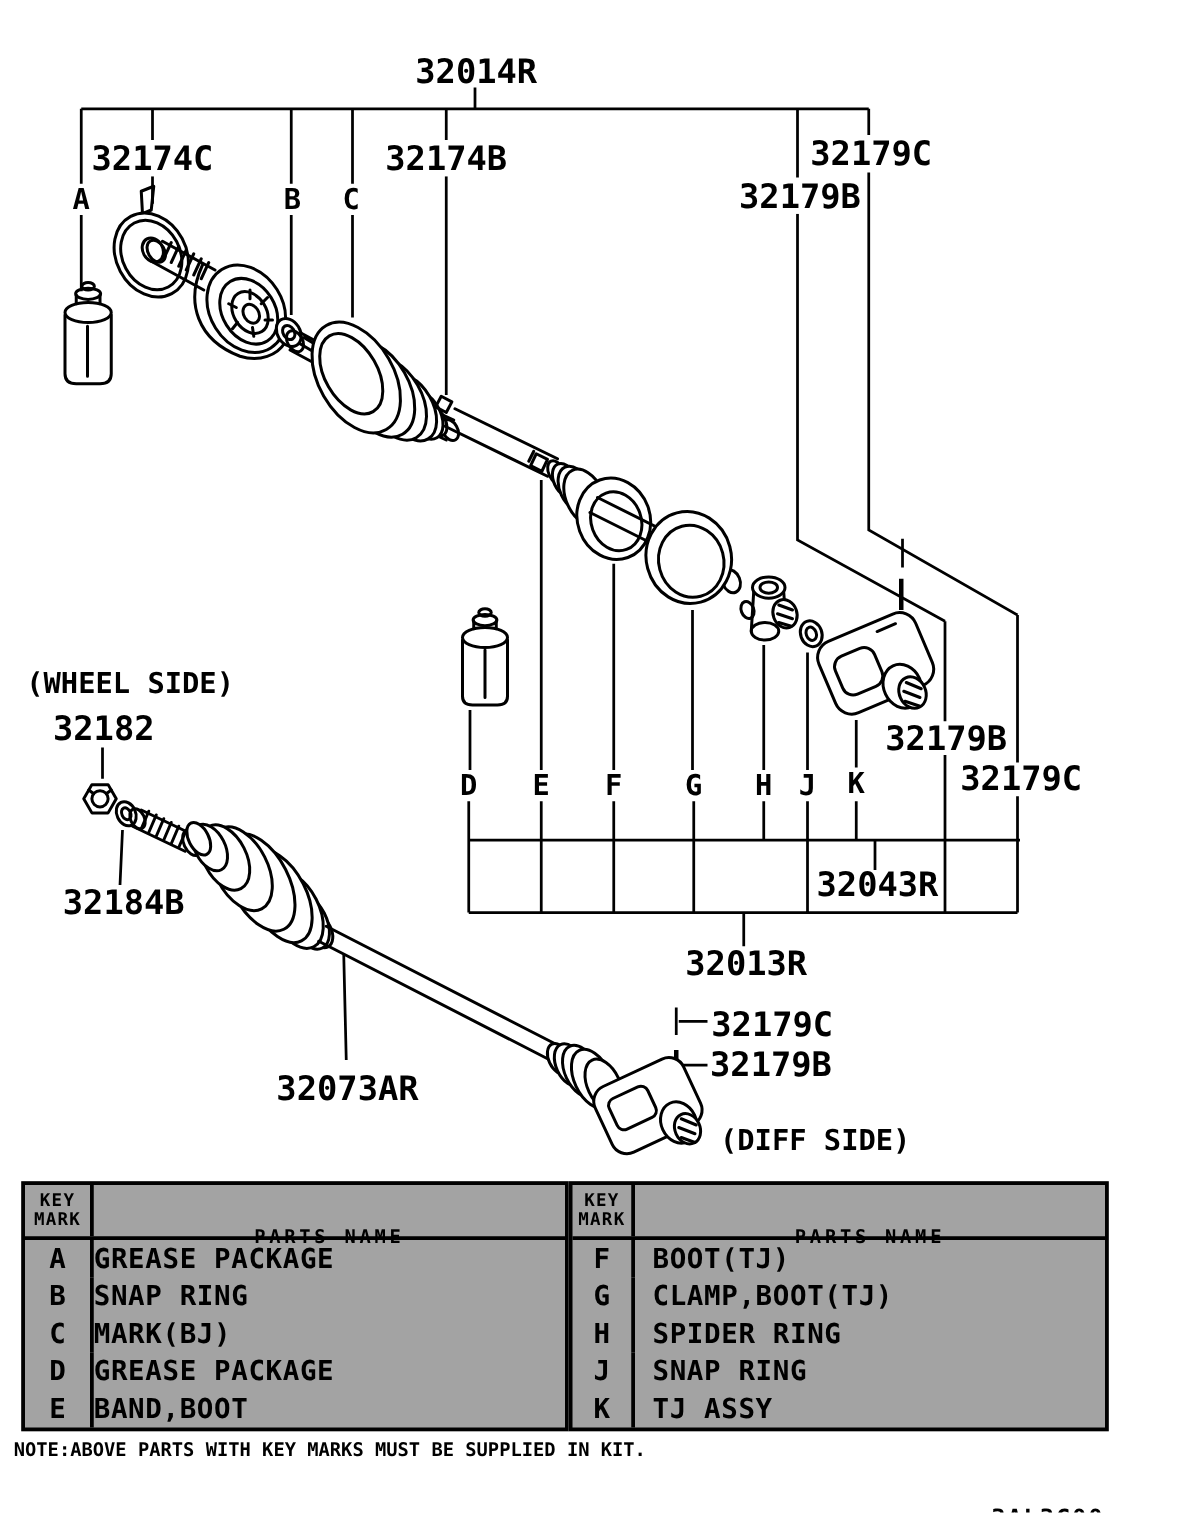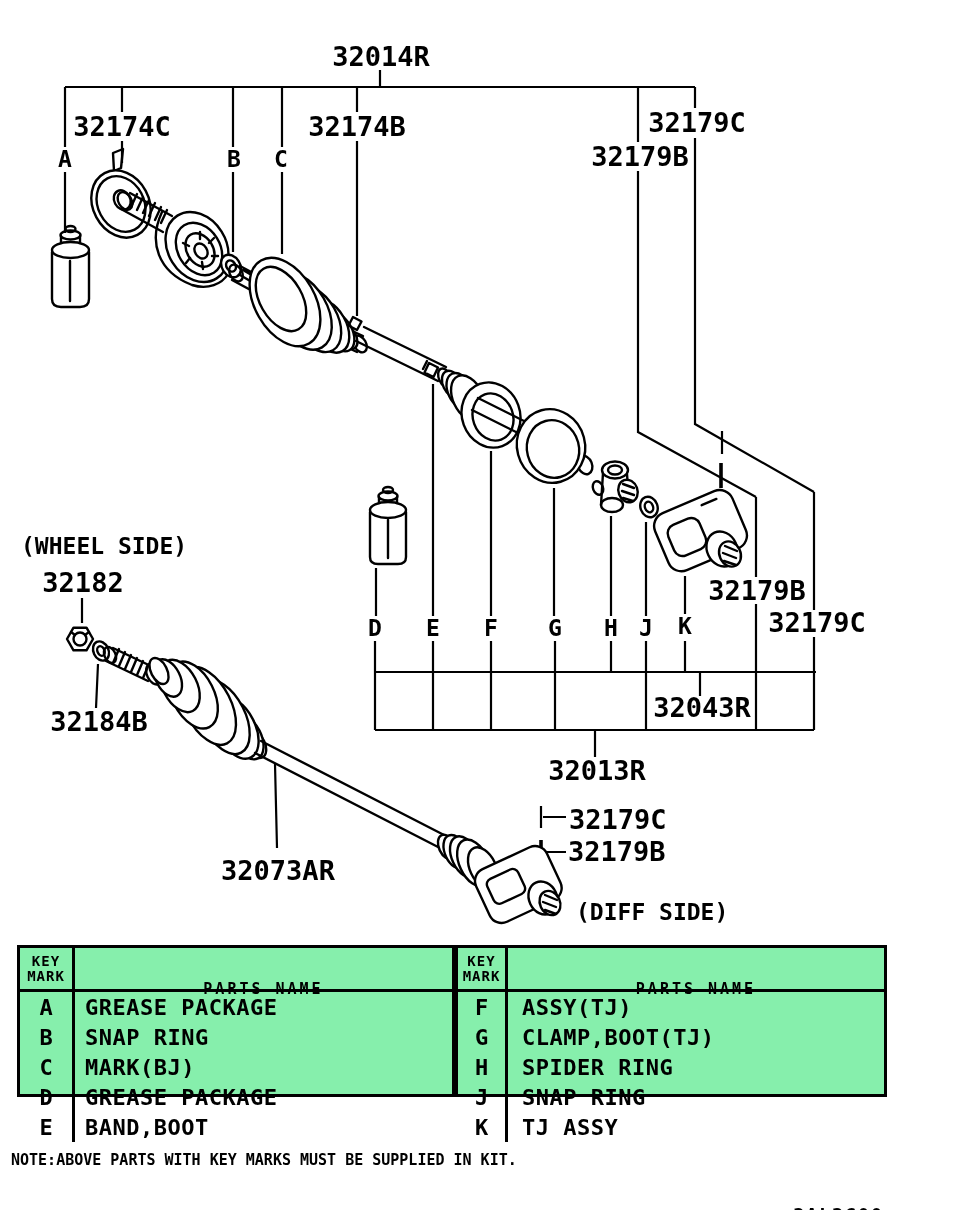--- a/index.html
+++ b/index.html
@@ -7,35 +7,35 @@
        font-family:"DejaVu Sans Mono","Liberation Mono",monospace;color:#000;}
   svg{position:absolute;left:0;top:0;}
   svg .ln{stroke:#000;stroke-width:2.2;fill:none;}
   svg .ln2{stroke:#000;stroke-width:3.6;fill:none;}
   svg .dr{stroke:#000;stroke-width:2.4;fill:none;stroke-linejoin:round;stroke-linecap:round;}
   svg .wh{fill:#fff;}
   svg text{font-family:"DejaVu Sans Mono","Liberation Mono",monospace;font-weight:bold;fill:#000;}
   svg .pn{font-size:27px;}
   svg .kl{font-size:23px;}
   svg .side{font-size:23px;}
-  .tbl{position:absolute;top:945px;height:152px;border:3px solid #000;box-sizing:border-box;background:#86efac;}
+  .tbl{position:absolute;top:945px;height:200px;border:3px solid #000;box-sizing:border-box;background:#a3a3a3;}
   #tbl-left{left:17px;width:438px;}
   #tbl-right{left:455px;width:432px;}
   .hdr{display:flex;height:44px;border-bottom:3px solid #000;box-sizing:border-box;align-items:stretch;}
   .keyhdr{width:55px;border-right:3px solid #000;box-sizing:border-box;display:flex;flex-direction:column;
           justify-content:center;align-items:center;font-size:14px;font-weight:bold;letter-spacing:1px;line-height:15px;}
   #tbl-right .keyhdr{width:50px;}
   .partshdr{flex:1;display:flex;align-items:center;justify-content:center;
             font-size:15px;font-weight:bold;letter-spacing:3px;margin-top:41px;}
   .tbody{display:flex;flex-direction:column;height:150px;}
   .row{flex:1;display:flex;align-items:stretch;font-size:22px;font-weight:bold;}
   .kc{width:55px;flex:none;border-right:3px solid #000;box-sizing:border-box;
       display:flex;align-items:center;justify-content:center;}
   #tbl-right .kc{width:50px;}
-  .pc{display:flex;align-items:center;padding-left:10px;letter-spacing:0.5px;white-space:pre;}
+  .pc{display:flex;align-items:center;padding-left:0;letter-spacing:0.5px;white-space:pre;}
   #tbl-right .pc{padding-left:14px;}
   #note{position:absolute;left:11px;top:1151px;font-size:15px;font-weight:bold;white-space:pre;}
   #doccode{position:absolute;left:793px;top:1204px;font-size:19px;font-weight:bold;letter-spacing:1.5px;}
 </style>
 </head>
 <body>
 
 <svg width="960" height="945" viewBox="0 0 960 945">
 
   <g>
@@ -294,21 +294,21 @@
   <div class="hdr">
     <div class="keyhdr">
       <div>KEY</div>
       <div>MARK</div>
     </div>
     <div class="partshdr">PARTS NAME</div>
   </div>
   <div class="tbody">
     <div class="row">
       <div class="kc">F</div>
-      <div class="pc">ASSY(TJ)</div>
+      <div class="pc">BOOT(TJ)</div>
     </div>
     <div class="row">
       <div class="kc">G</div>
       <div class="pc">CLAMP,BOOT(TJ)</div>
     </div>
     <div class="row">
       <div class="kc">H</div>
       <div class="pc">SPIDER RING</div>
     </div>
     <div class="row">

